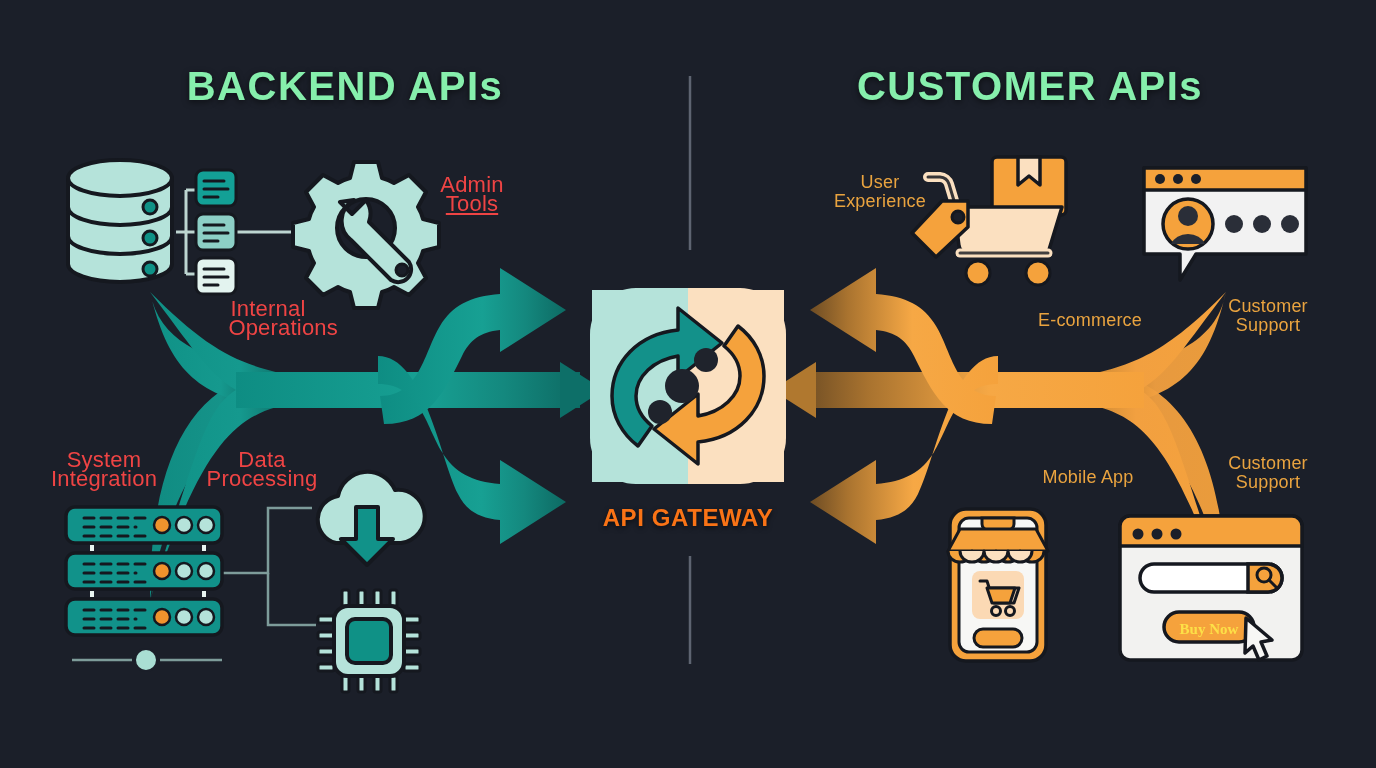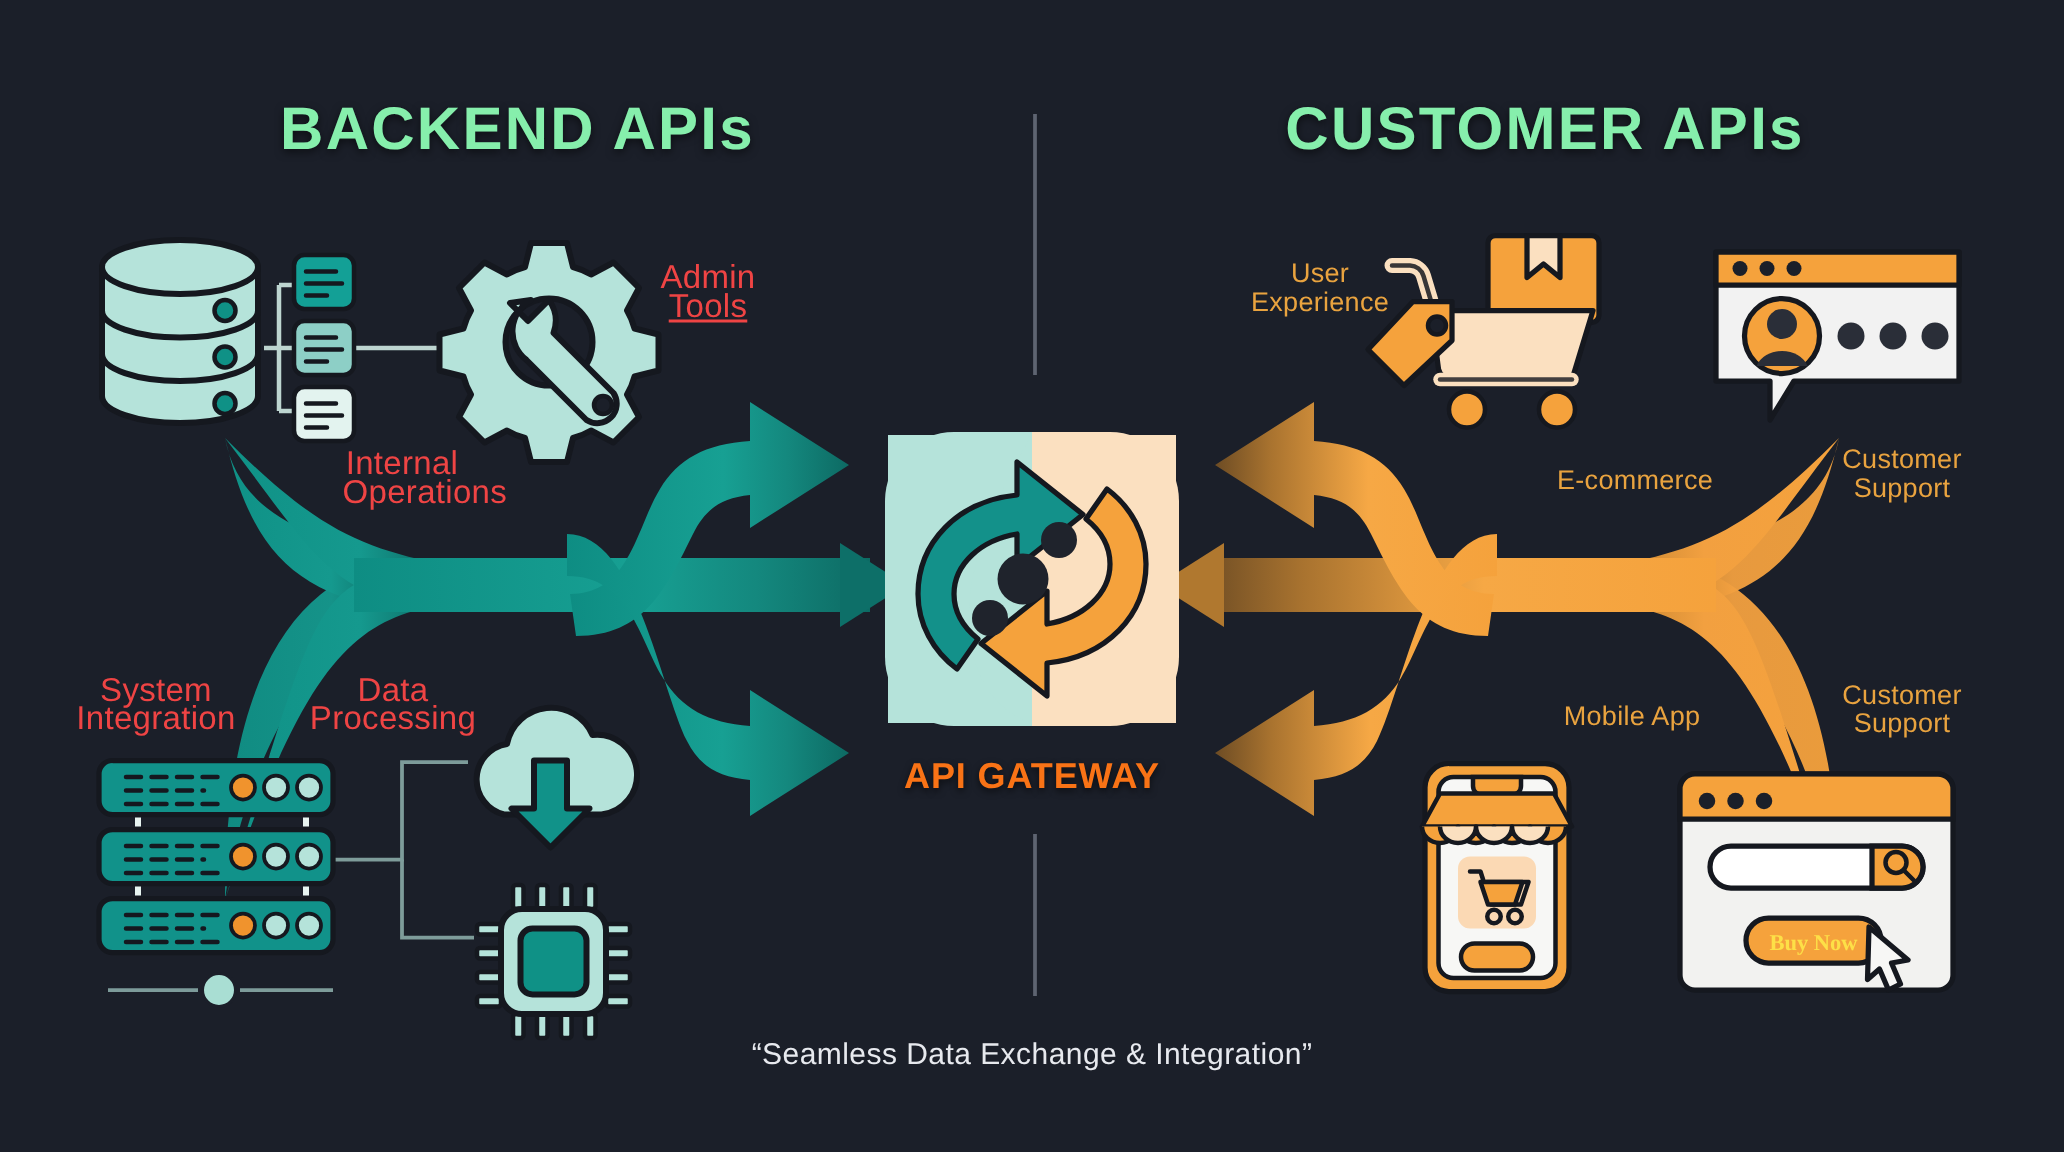--- a/index.html
+++ b/index.html
@@ -331,15 +331,14 @@
 
   <div class="lbl orange-lbl" style="left:1208px;top:296px;width:120px;">Customer</div>
   <div class="lbl orange-lbl" style="left:1208px;top:315px;width:120px;">Support</div>
 
   <div class="lbl orange-lbl" style="left:1018px;top:467px;width:140px;">Mobile App</div>
 
   <div class="lbl orange-lbl" style="left:1208px;top:453px;width:120px;">Customer</div>
   <div class="lbl orange-lbl" style="left:1208px;top:472px;width:120px;">Support</div>
 
   <div class="gw-label" style="left:488px;top:504px;">API GATEWAY</div>
-  <div class="caption" style="left:388px;top:692px;">“Seamless Data Exchange &amp; Integration”</div>
 
 </div>
 
 </body></html>

